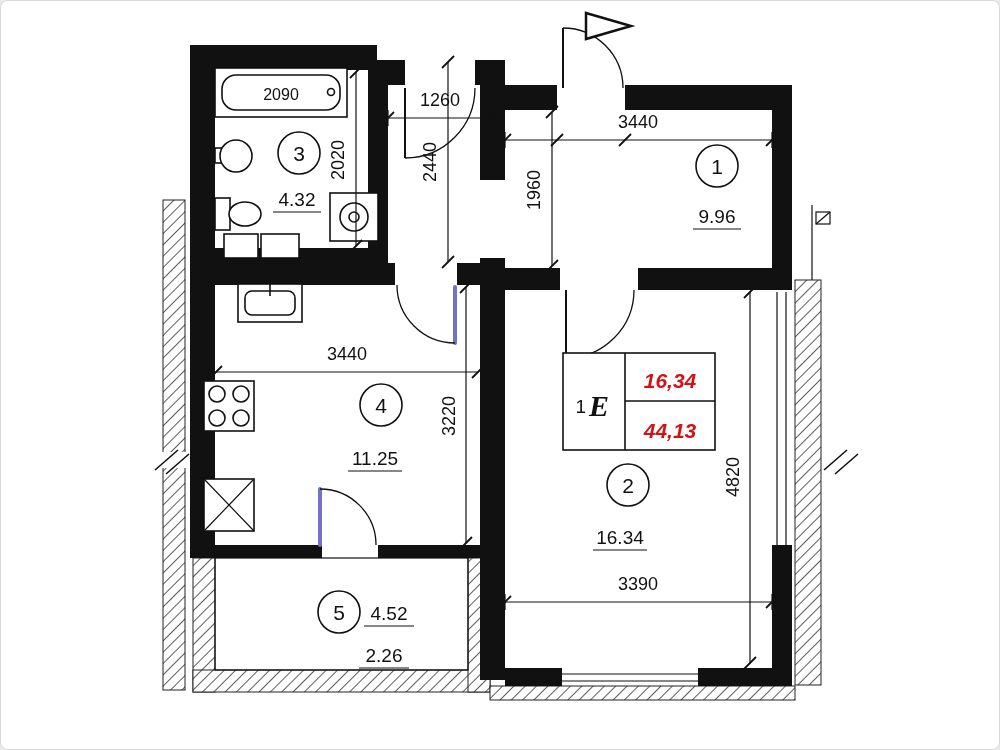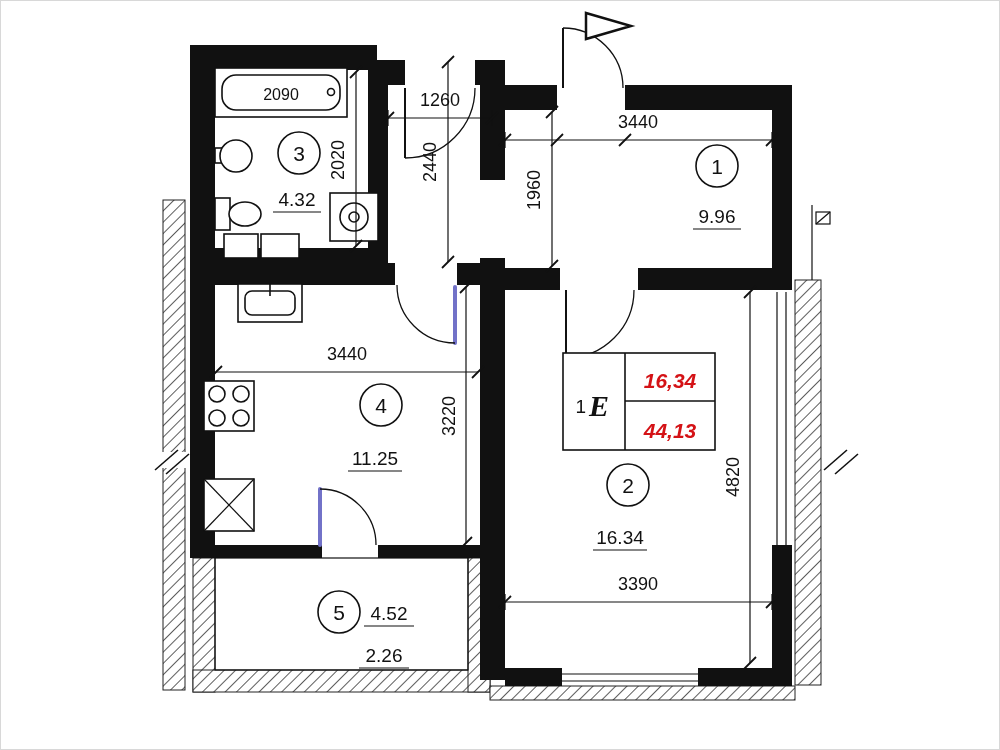--- a/index.html
+++ b/index.html
@@ -1,16 +1,16 @@
 <!DOCTYPE html>
 <html><head>
 <meta charset="utf-8">
 <style>
   html,body{margin:0;padding:0;background:#e9e9e9;}
-  .frame{width:1000px;height:750px;background:#ffffff;border-radius:0;
+  .frame{width:1000px;height:750px;background:#ffffff;border-radius:7px;
          box-shadow:0 0 0 1px #d8d8d8 inset;overflow:hidden;
          font-family:"Liberation Sans",sans-serif;}
   svg{display:block;}
   .wall{fill:#111111;stroke:none;}
   .hatch{fill:url(#hatchp);stroke:#222;stroke-width:1;}
   .thin{stroke:#111;stroke-width:1.2;fill:none;}
   .thin2{stroke:#111;stroke-width:1.6;fill:none;}
   .fixture{fill:#ffffff;stroke:#111;stroke-width:1.6;}
   .arc{fill:none;stroke:#111;stroke-width:1.3;}
   .leaf{stroke-width:4;stroke-linecap:round;}

